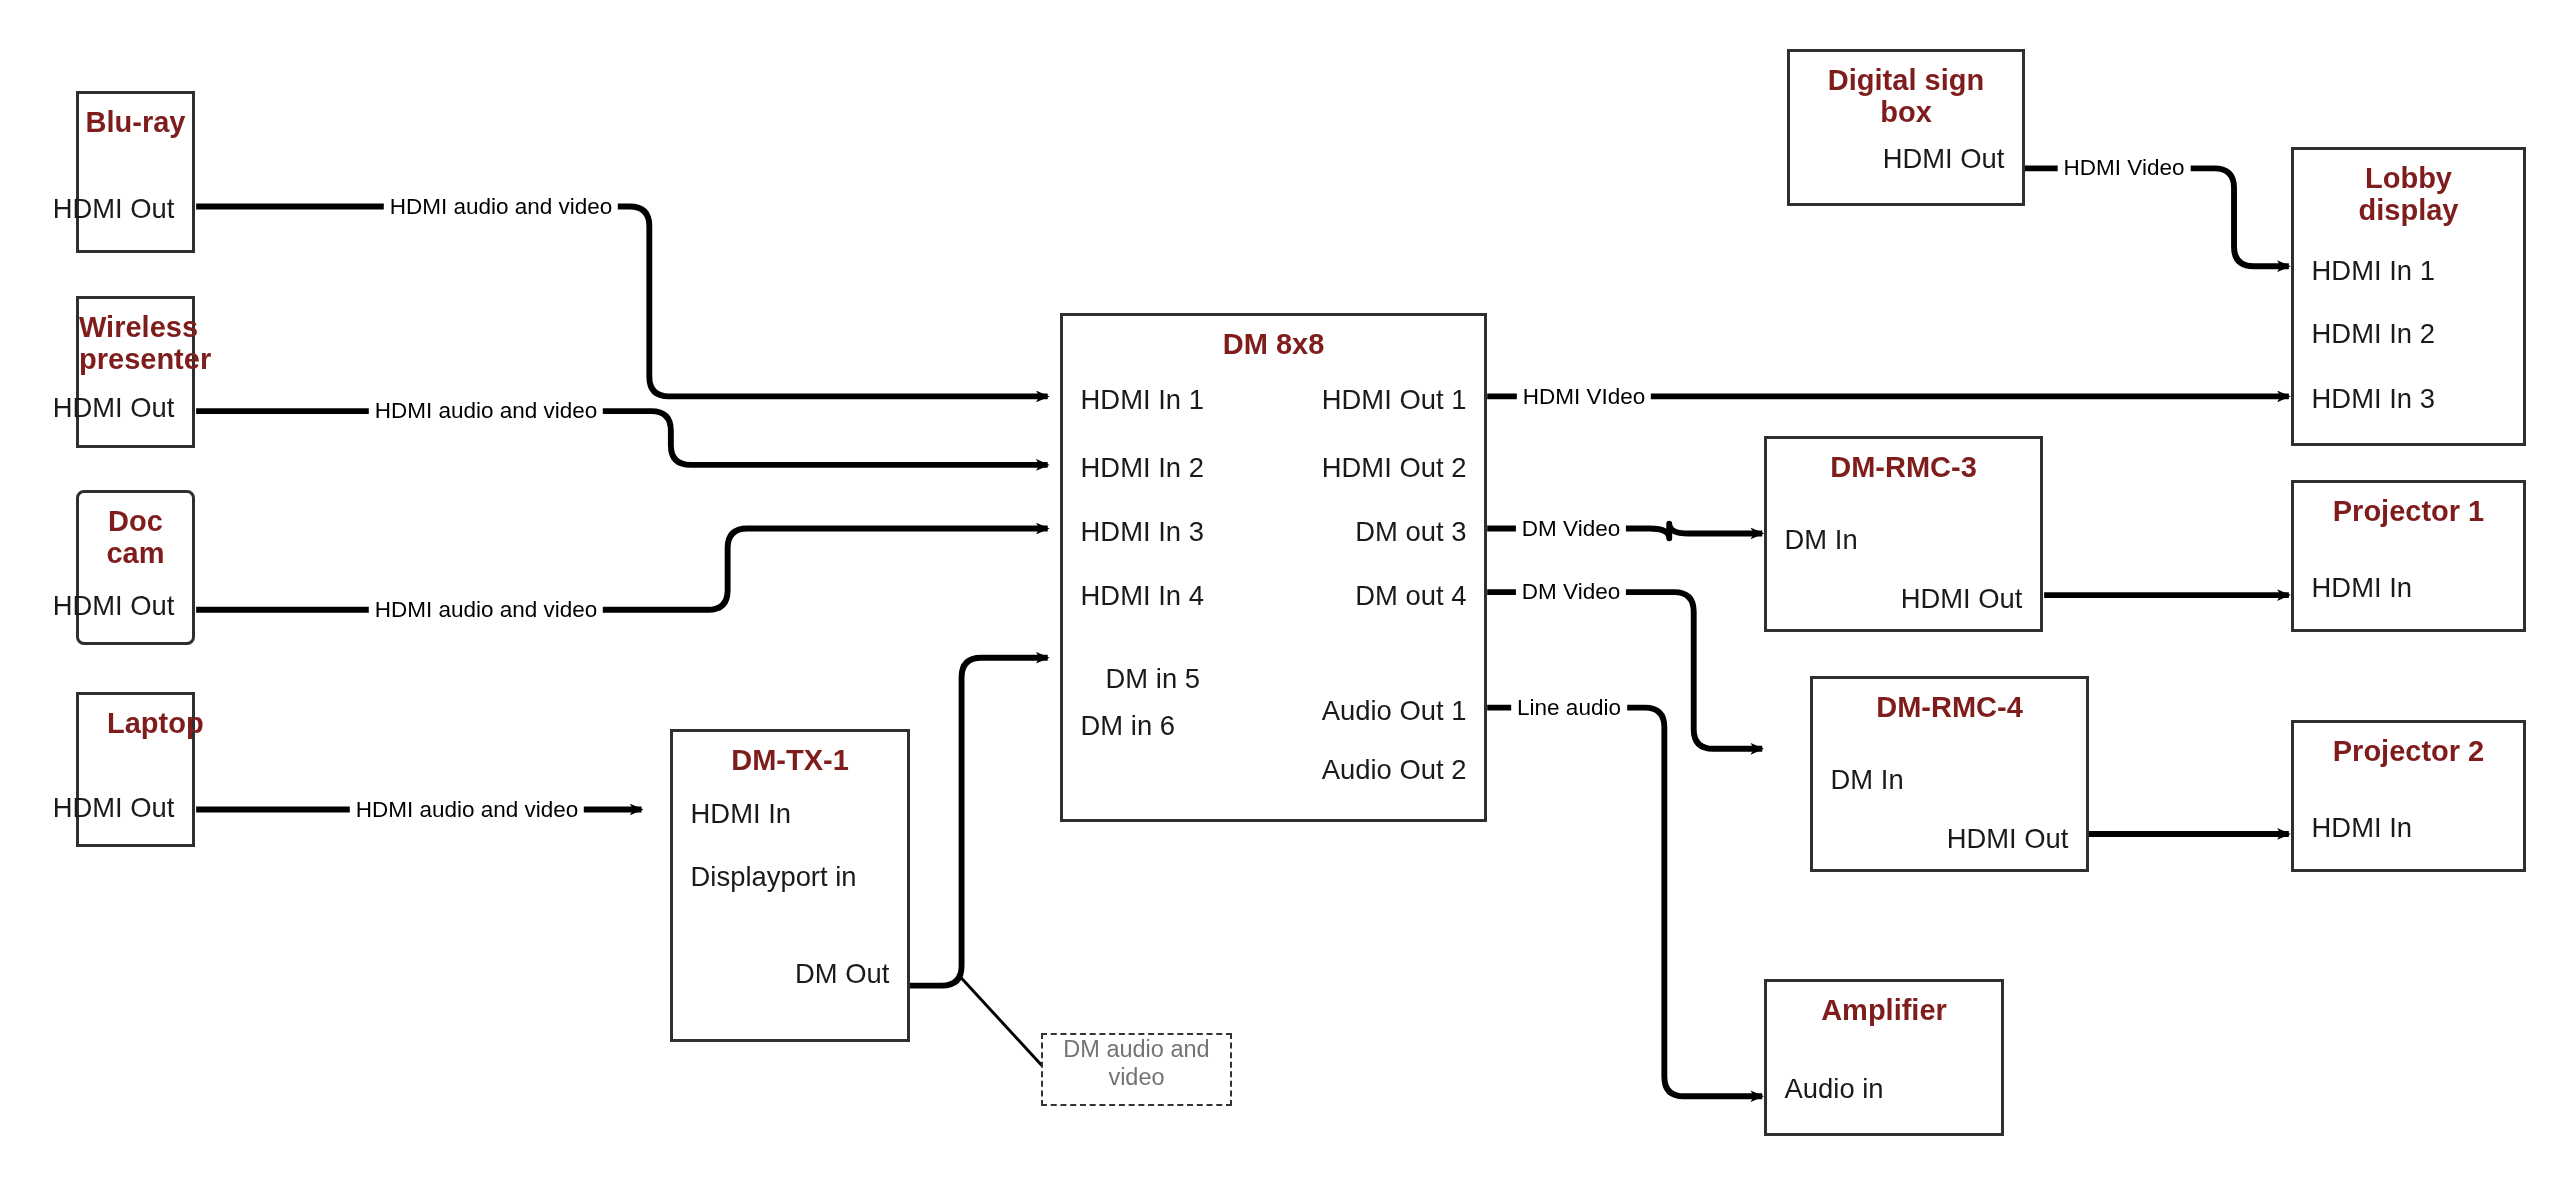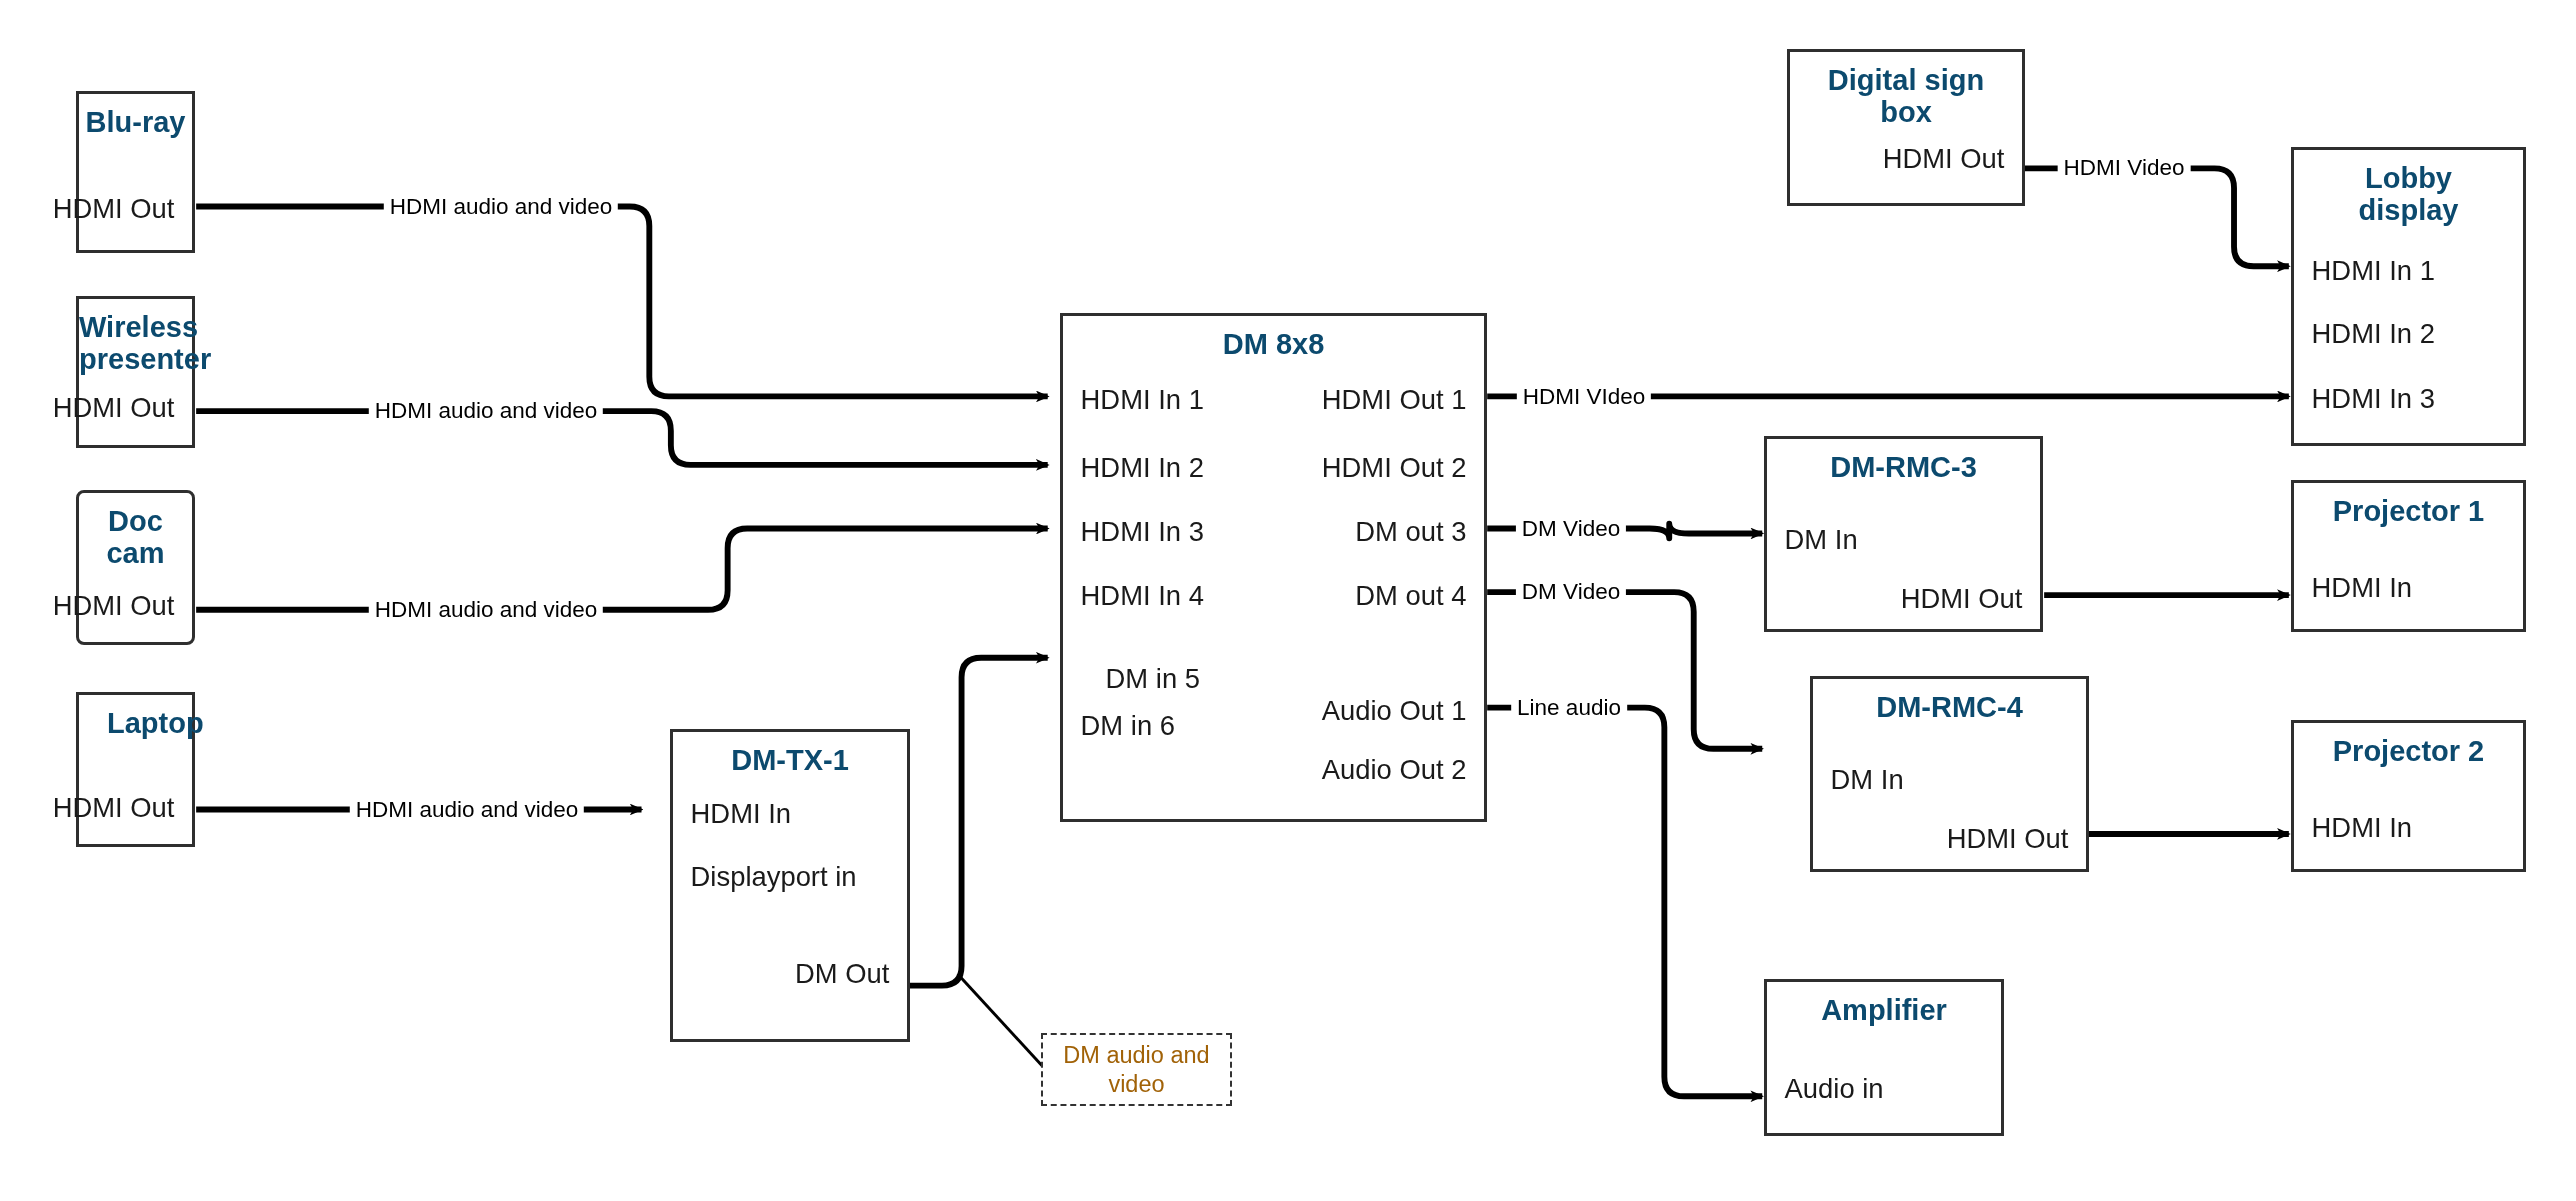--- a/index.html
+++ b/index.html
@@ -1,25 +1,25 @@
 <!DOCTYPE html>
 <html><head>
 <meta charset="utf-8">
 <style>
   html,body{margin:0;padding:0;background:#fff;}
   body{font-family:"Liberation Sans", sans-serif;}
   #stage{position:relative;width:2576px;height:1201px;background:#fff;overflow:hidden;}
   svg#wires{position:absolute;left:0;top:0;width:2576px;height:1201px;pointer-events:none;}
   .node{position:absolute;box-sizing:border-box;border:3.9px solid #2f2f2f;background:#fff;}
-  .node .title{text-align:center;font-weight:bold;font-size:29px;color:#0c4a6e;line-height:1.12;margin-top:11.7px;}
+  .node .title{text-align:center;font-weight:bold;font-size:29px;color:#7f1d1d;line-height:1.12;margin-top:11.7px;}
   .port{font-size:27.4px;color:#1a1a1a;line-height:1.1;position:absolute;white-space:nowrap;}
   .port.l{left:17.6px;}
   .port.r{right:17.6px;}
   .edge-label{position:absolute;font-size:22.5px;color:#000000;background:#fff;white-space:nowrap;padding:0 5.9px;transform:translate(-50%,-50%);}
-  .note{position:absolute;box-sizing:border-box;border:2px dashed #333;background:#fff;display:flex;align-items:center;justify-content:center;text-align:center;font-size:23.5px;color:#a16207;line-height:1.2;}
+  .note{position:absolute;box-sizing:border-box;border:2px dashed #333;background:#fff;display:flex;justify-content:center;text-align:center;font-size:23.5px;color:#737373;line-height:1.2;}
 </style>
 </head>
 <body>
 
 <div id="stage">
 
   <svg id="wires" viewBox="0 0 2631 1227">
     <defs>
       <marker id="arrow" markerWidth="14" markerHeight="12" refX="12" refY="6" orient="auto" markerUnits="userSpaceOnUse">
         <path d="M0,0 L14,6 L0,12 L3.5,6 Z" fill="#000"></path>

